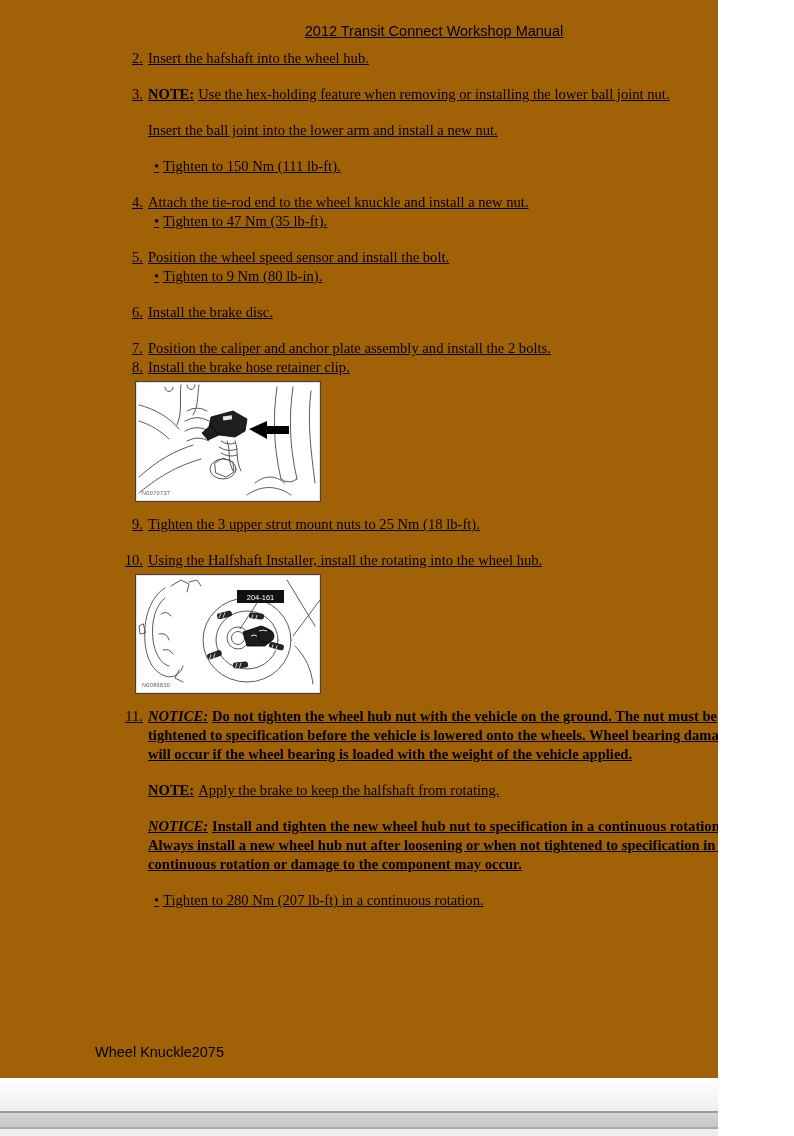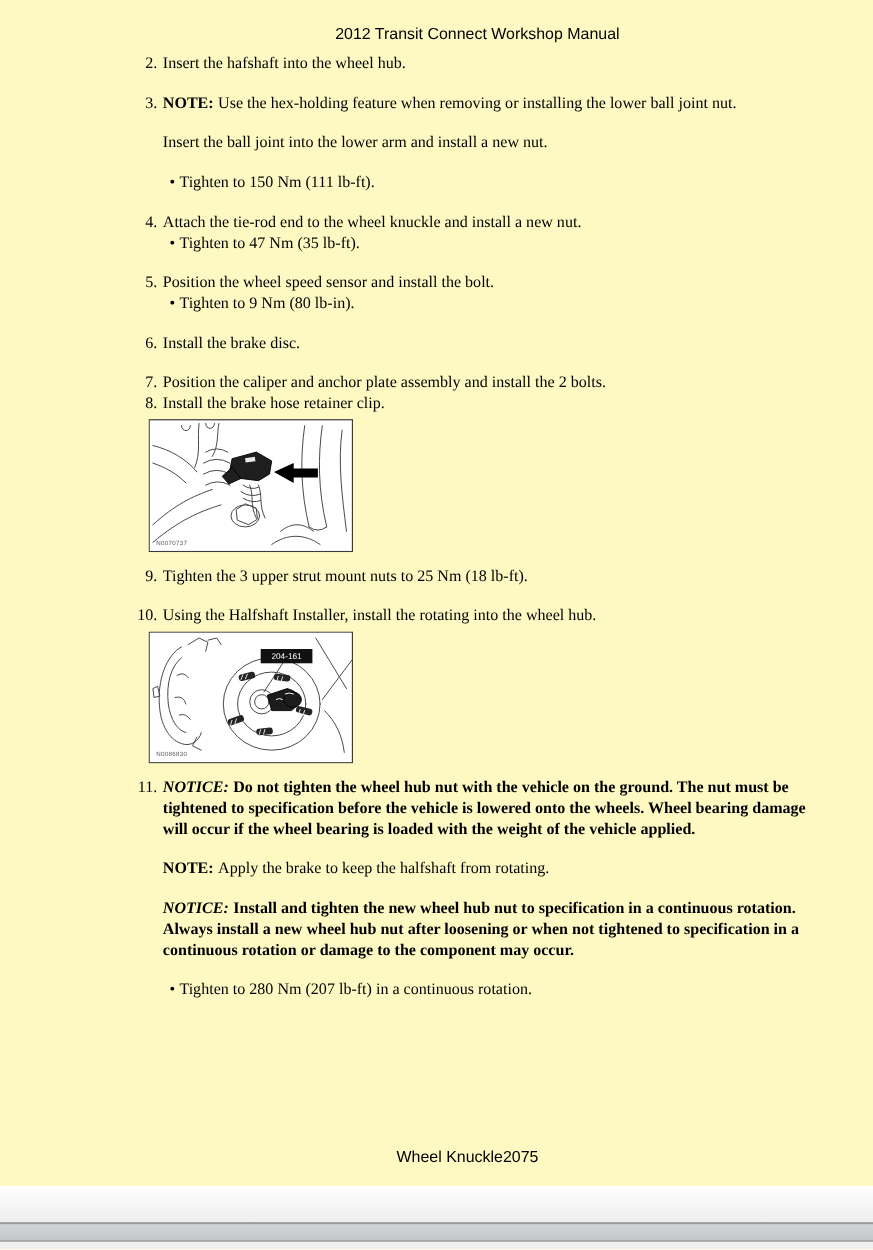--- a/index.html
+++ b/index.html
@@ -1,24 +1,25 @@
 <!DOCTYPE html>
 <html><head>
 <meta charset="utf-8">
 <style>
   * { margin:0; padding:0; box-sizing:border-box; }
   html,body { background:#ffffff; }
   .page {
     position:relative;
-    width:794px;
+    width:718px;
     height:1136px;
-    background:#fef9c3;
+    background:#a16207;
     overflow:hidden;
     font-family:"Liberation Serif", serif;
     color:#000;
+    text-decoration:underline;
   }
   
   .doc-header {
     margin-top:22px;
     margin-left:122px;
     width:624px;
     text-align:center;
     font-family:"Liberation Sans", sans-serif;
     font-size:14.5px;
     line-height:19px;
@@ -56,21 +57,21 @@
     padding-left:40px;
   }
   .figure svg { display:block; }
   
   .doc-footer {
     position:absolute;
     left:95px;
     right:39px;
     top:1044px;
     display:flex;
-    justify-content:center;
+    justify-content:flex-start;
     font-family:"Liberation Sans", sans-serif;
     font-size:14.5px;
     color:#000;
   }
   
   .page-end-shade {
     position:absolute; left:0; right:0; top:1078px; height:32px;
     background:linear-gradient(#ffffff, #eeeeef);
   }
   .chrome-band {

